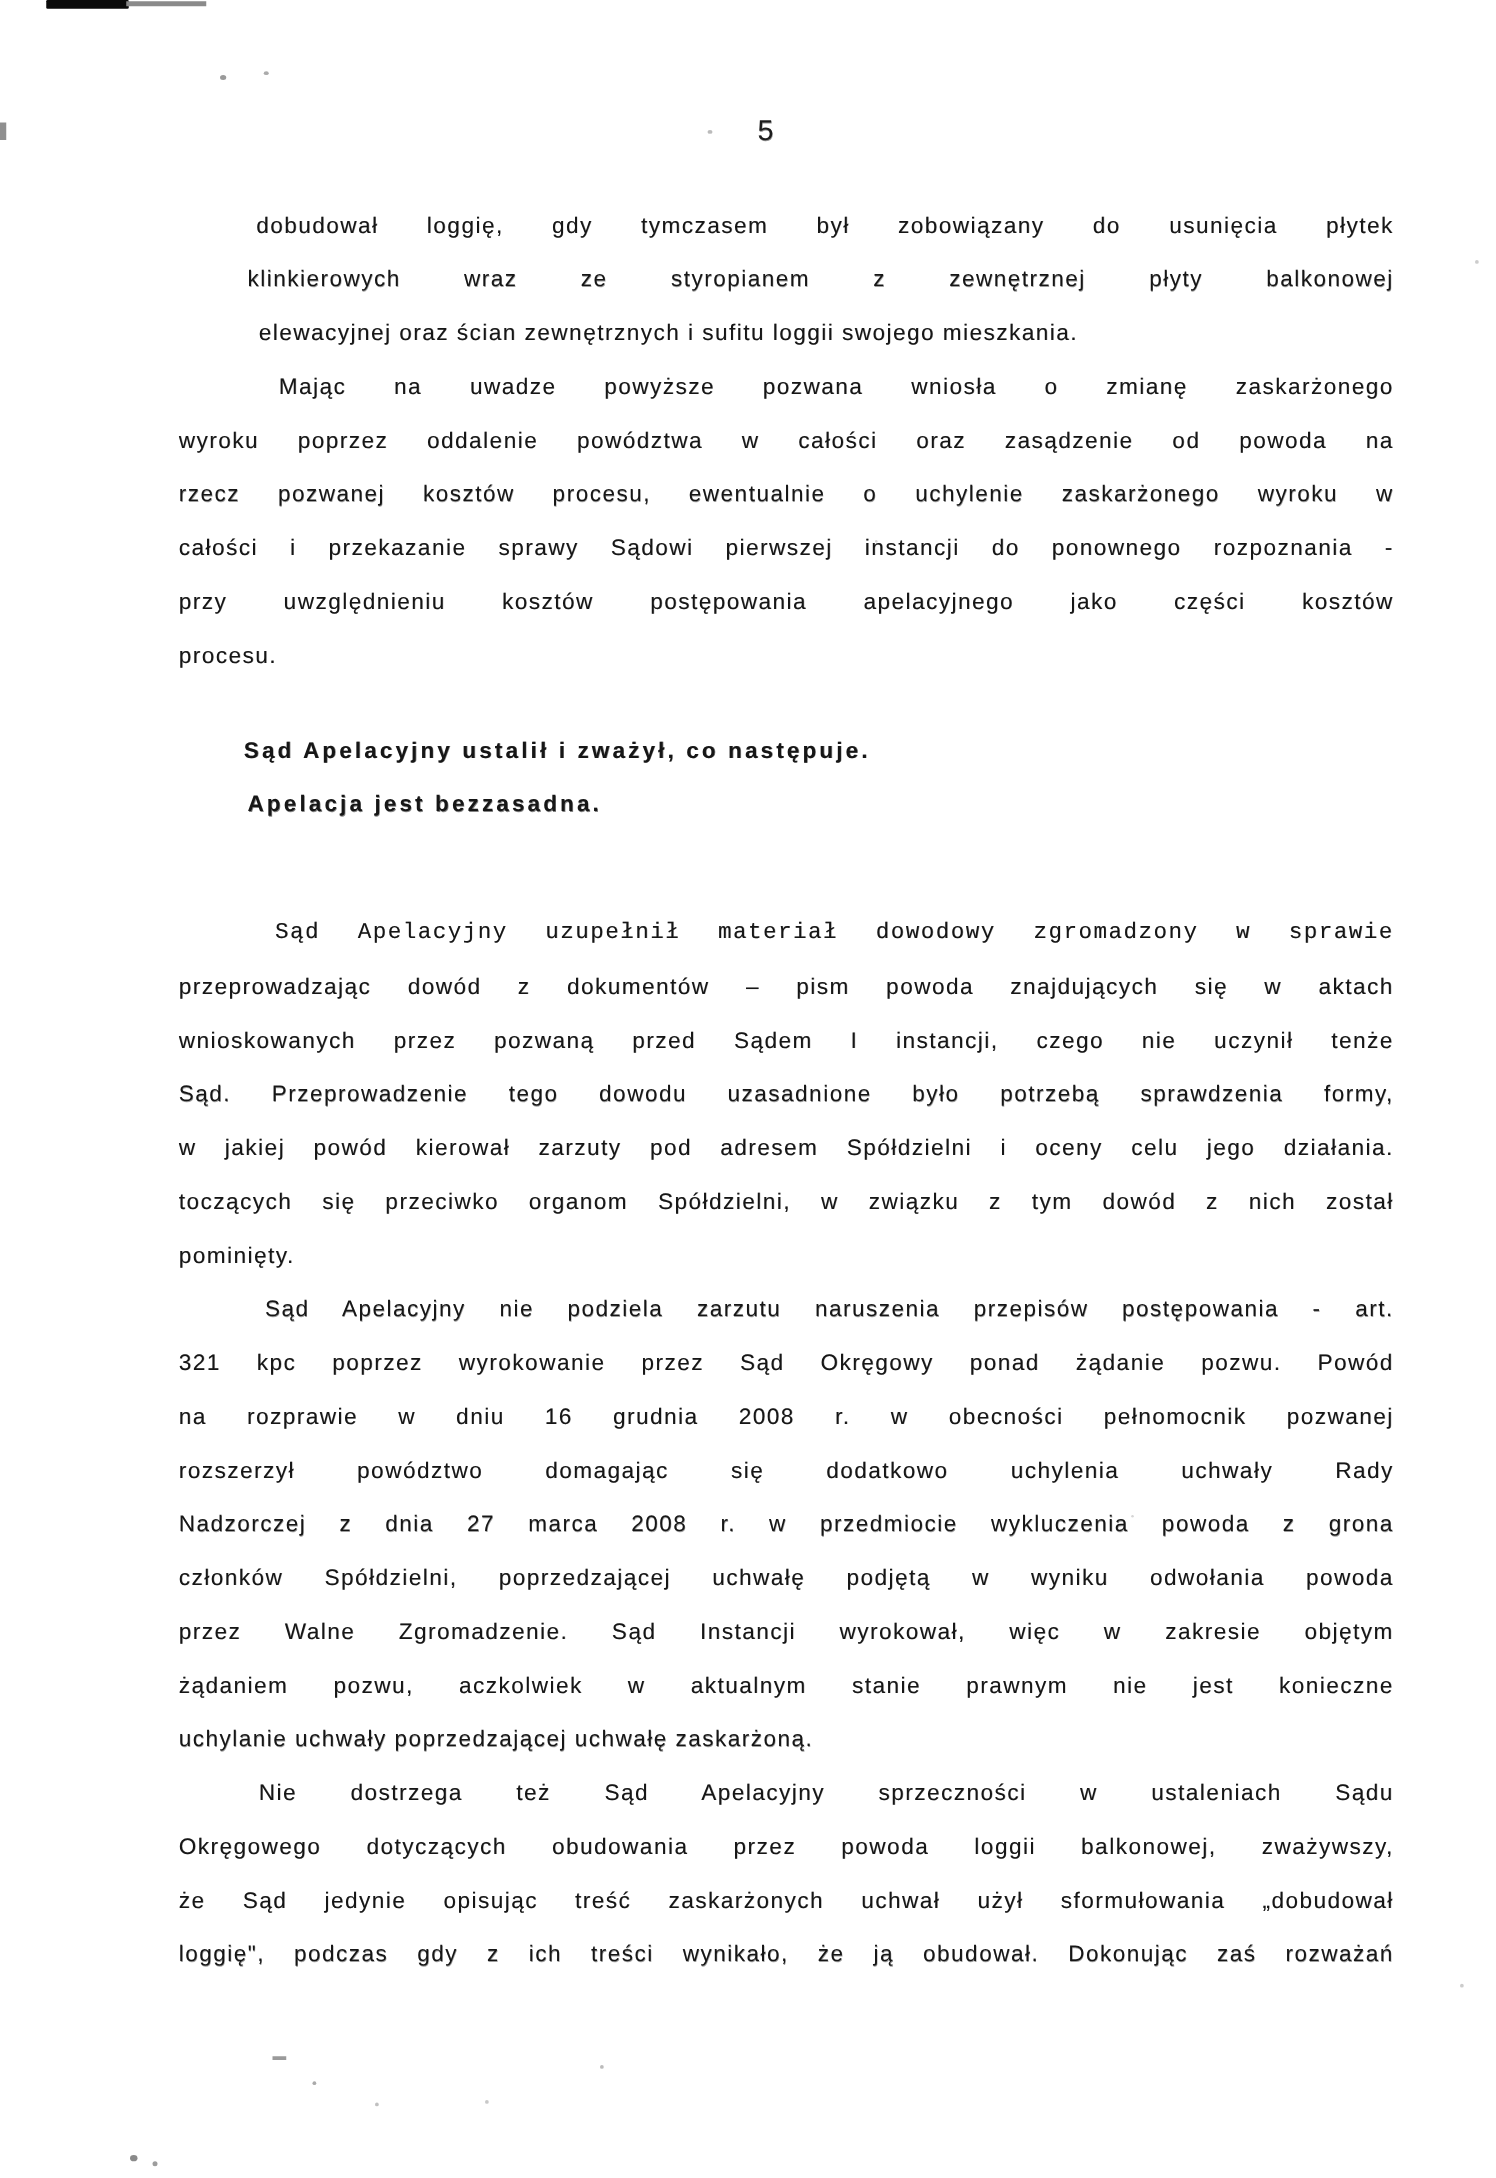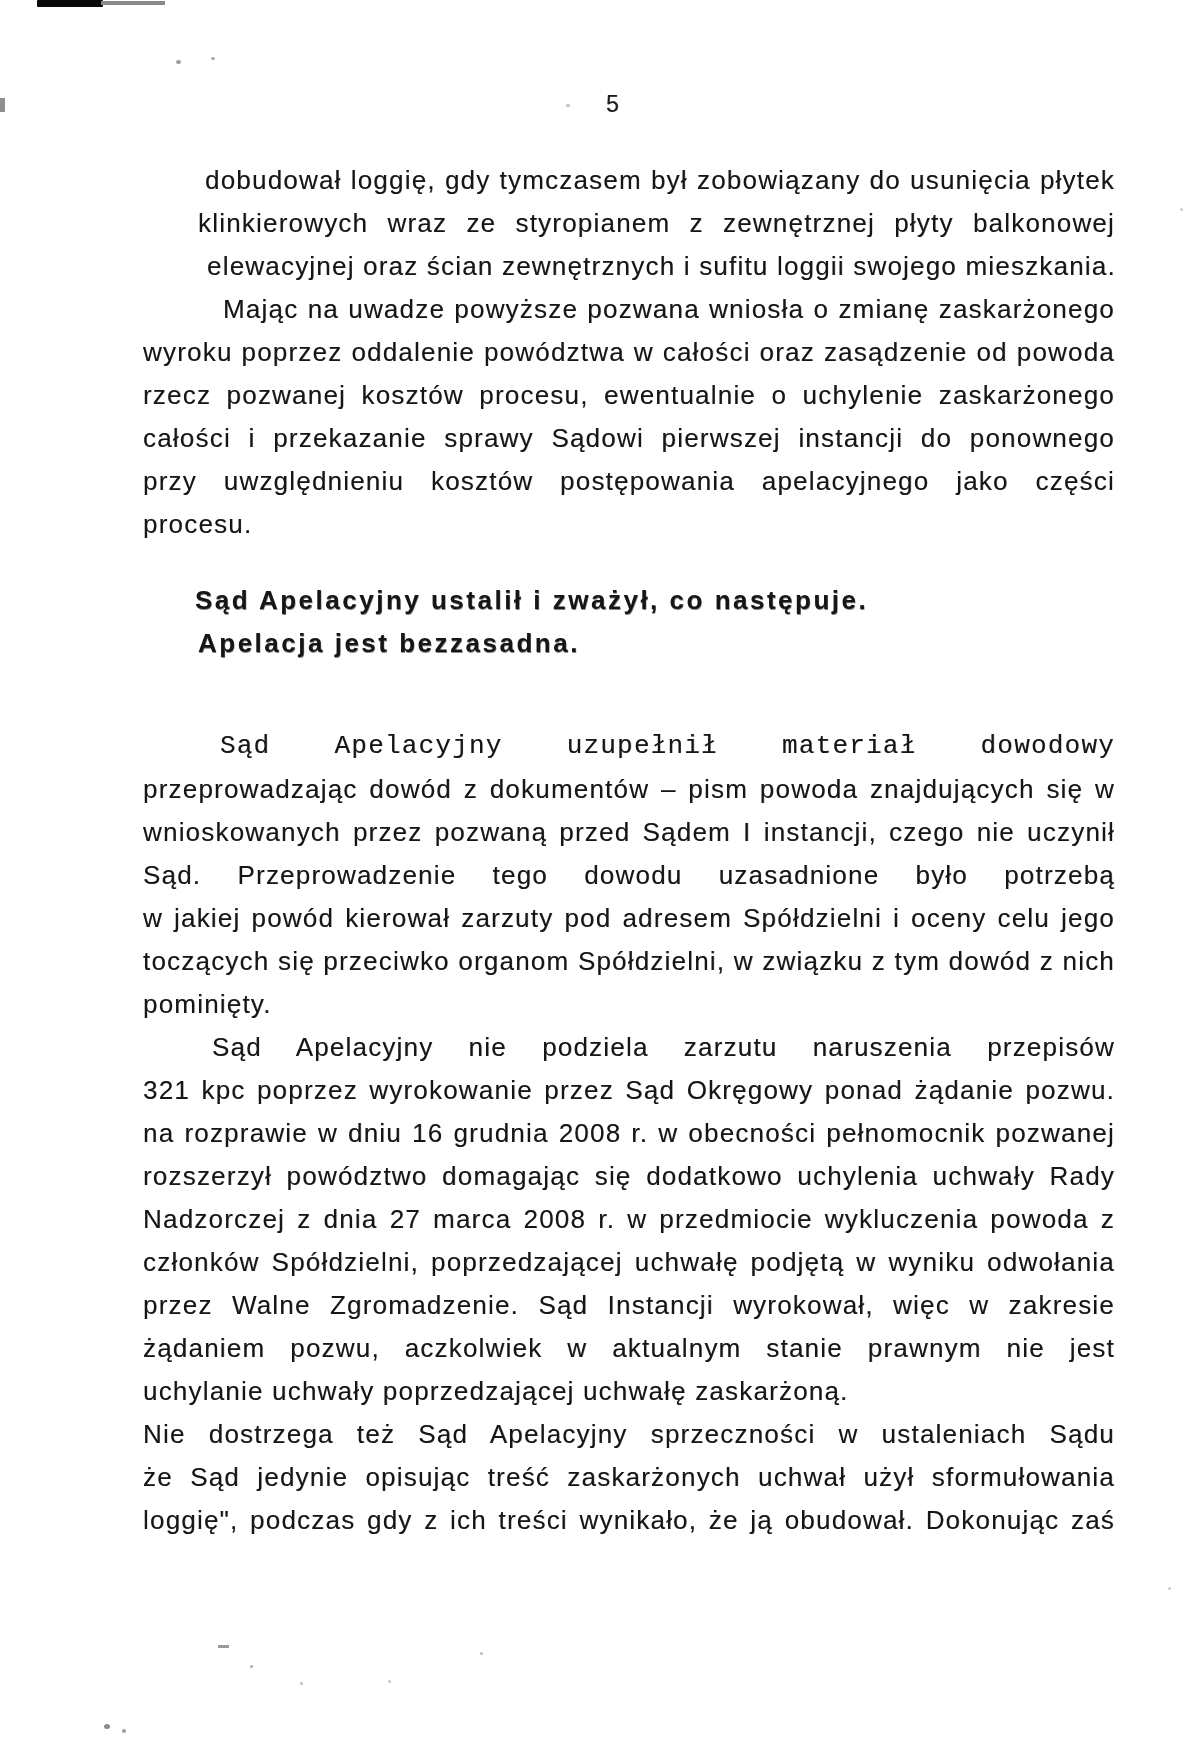--- a/index.html
+++ b/index.html
@@ -27,21 +27,21 @@
     position: absolute; left: 606px; top: 93px;
     font-size: 23px; letter-spacing: 1px; line-height: 1;
     color: #1c1c1c;
     text-shadow: 0.4px 0.4px 0 rgba(0,0,0,0.45);
   }
   .text-block {
     position: absolute; left: 143px; top: 159px; width: 972px;
   }
   .line {
     height: 43px; line-height: 43px;
-    font-size: 26px; letter-spacing: 1.2px;
+    font-size: 18px; letter-spacing: 1.2px;
     white-space: nowrap;
     color: #161616;
     text-shadow: 0.35px 0.35px 0 rgba(10,10,10,0.4);
   }
   .line.just {
     white-space: normal;
     text-align: justify;
     text-align-last: justify;
     overflow: hidden;
   }
@@ -99,21 +99,22 @@
       <div class="line">pominięty.</div>
       <div class="line just" style="margin-left: 69px;">Sąd Apelacyjny nie podziela zarzutu naruszenia przepisów postępowania - art.</div>
       <div class="line just">321 kpc poprzez wyrokowanie przez Sąd Okręgowy ponad żądanie pozwu. Powód</div>
       <div class="line just">na rozprawie w dniu 16 grudnia 2008 r. w obecności pełnomocnik pozwanej</div>
       <div class="line just">rozszerzył powództwo domagając się dodatkowo uchylenia uchwały Rady</div>
       <div class="line just">Nadzorczej z dnia 27 marca 2008 r. w przedmiocie wykluczenia powoda z grona</div>
       <div class="line just">członków Spółdzielni, poprzedzającej uchwałę podjętą w wyniku odwołania powoda</div>
       <div class="line just">przez Walne Zgromadzenie. Sąd Instancji wyrokował, więc w zakresie objętym</div>
       <div class="line just">żądaniem pozwu, aczkolwiek w aktualnym stanie prawnym nie jest konieczne</div>
       <div class="line">uchylanie uchwały poprzedzającej uchwałę zaskarżoną.</div>
-      <div class="line just" style="">Nie dostrzega też Sąd Apelacyjny sprzeczności w ustaleniach Sądu</div>
+      <div class="line just" style="margin-left: 64px;">Nie dostrzega też Sąd Apelacyjny sprzeczności w ustaleniach Sądu</div>
+      <div class="line just">Okręgowego dotyczących obudowania przez powoda loggii balkonowej, zważywszy,</div>
       <div class="line just">że Sąd jedynie opisując treść zaskarżonych uchwał użył sformułowania „dobudował</div>
       <div class="line just">loggię", podczas gdy z ich treści wynikało, że ją obudował. Dokonując zaś rozważań</div>
     </div>
 
   <div class="speck s1"></div>
   <div class="speck s2"></div>
   <div class="speck s3"></div>
   <div class="speck s4"></div>
   <div class="speck s5"></div>
   <div class="speck s6"></div>

